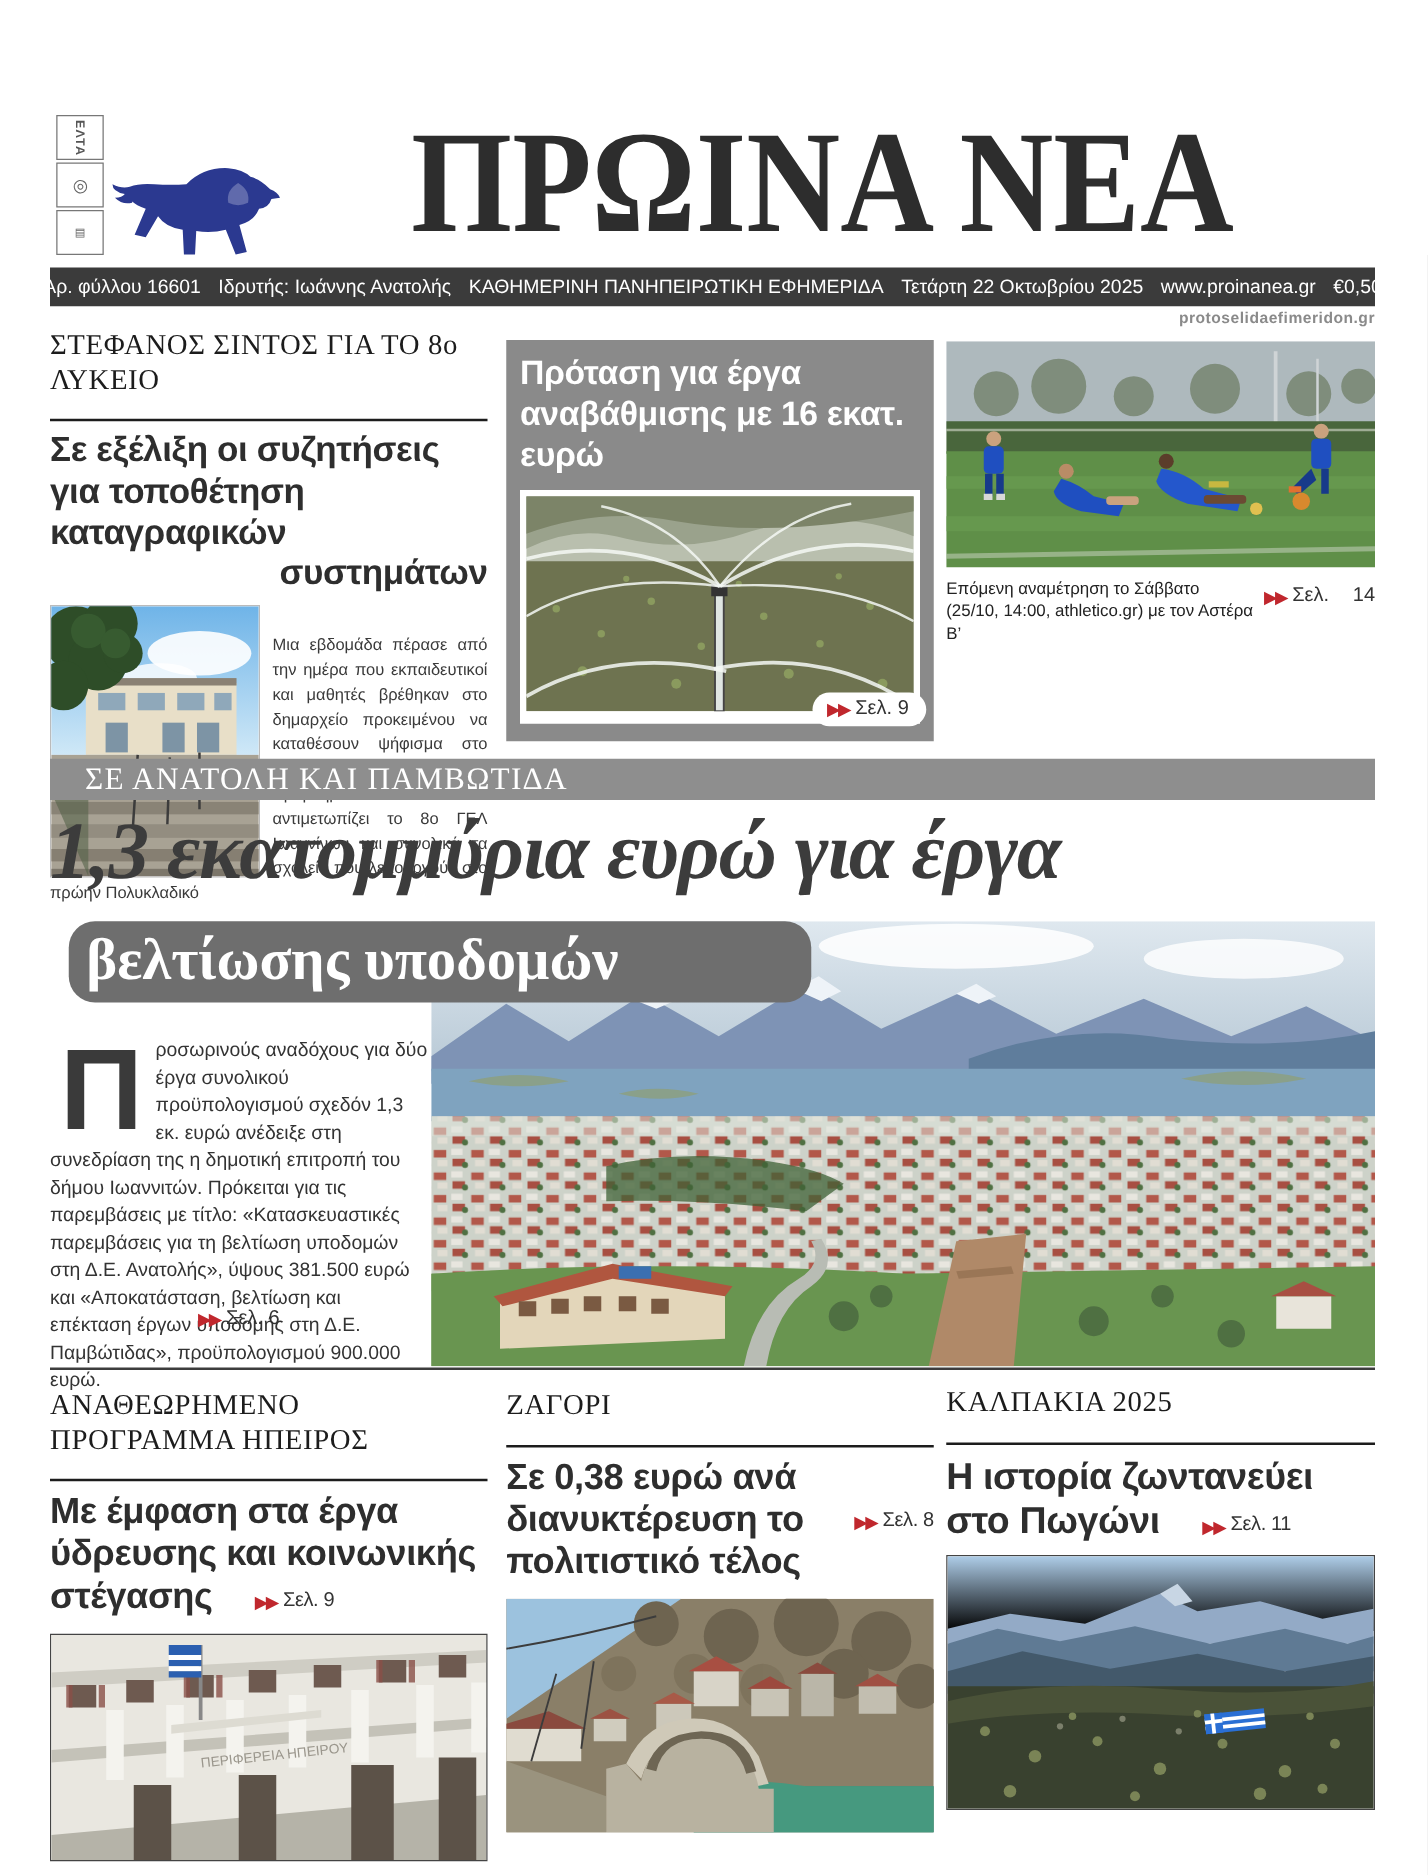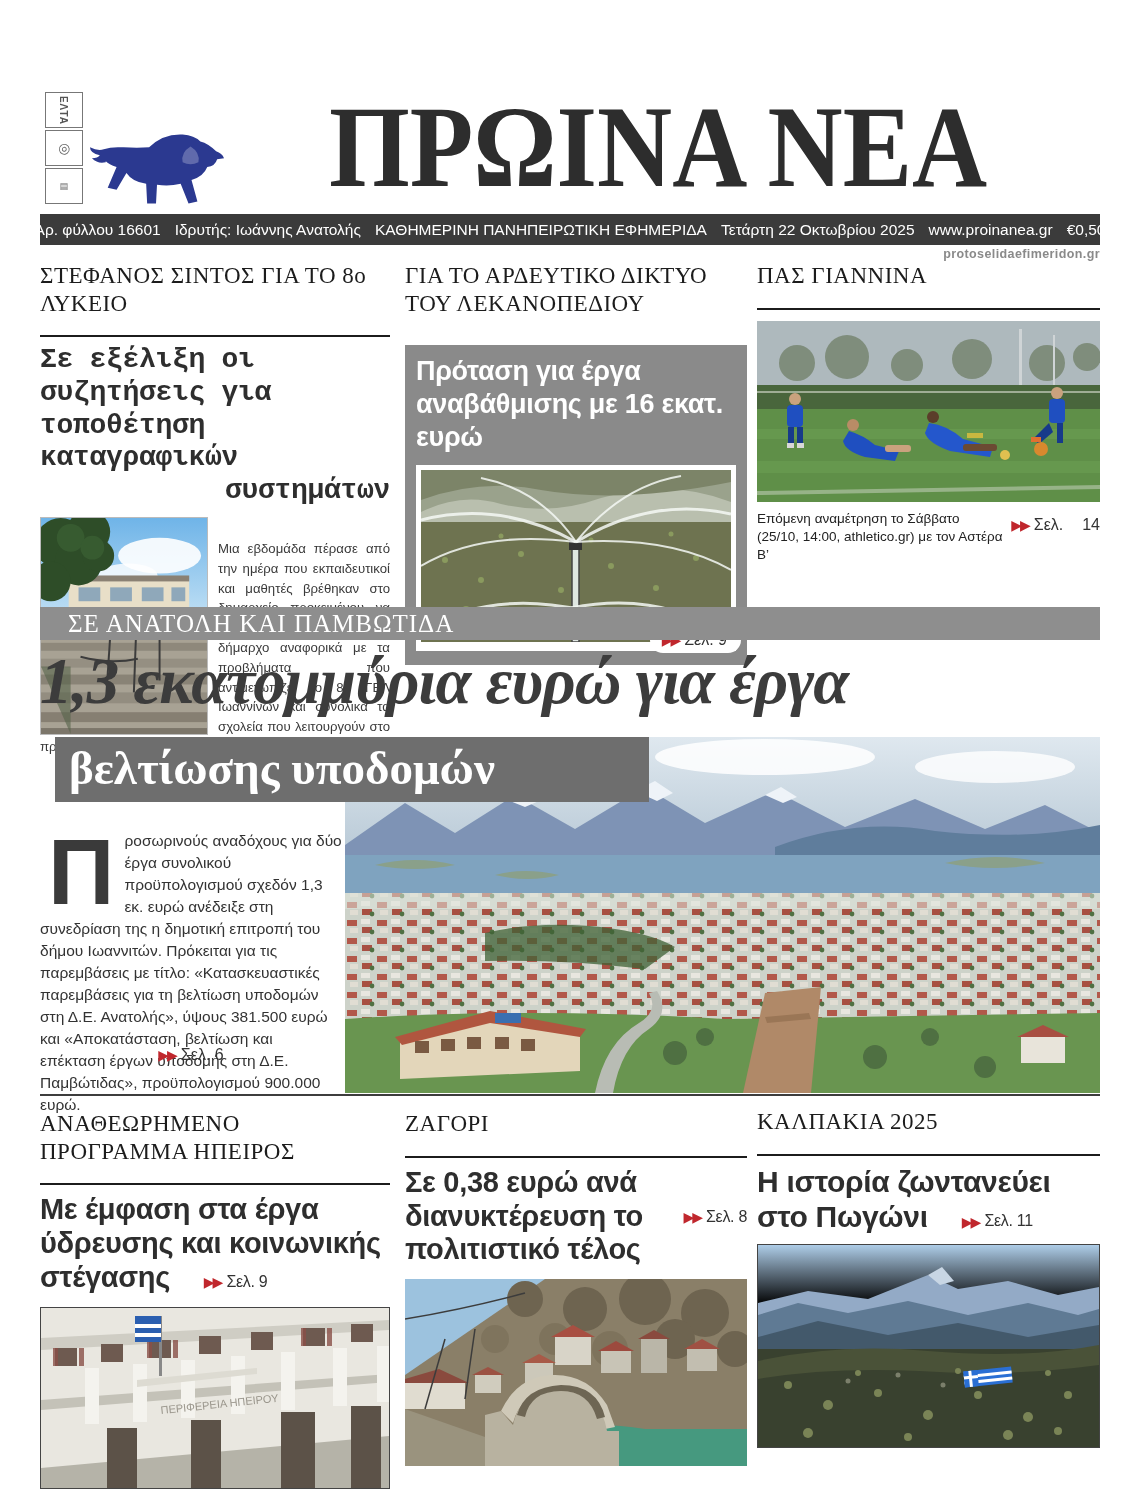--- a/index.html
+++ b/index.html
@@ -40,21 +40,21 @@
   .headline { font-weight:700; color:#2e2e2e; letter-spacing:-0.3px; line-height:1.17; }
   .pageref { display:inline-flex; align-items:center; gap:5px; font-size:16px; color:#333; white-space:nowrap; }
   .arrows { color:#c0272d; font-size:14px; letter-spacing:-2px; line-height:1; }
   .photoframe svg { display:block; }
 
   
   .col-a { position:absolute; left:40px;  top:262px; width:350px; }
   .col-b { position:absolute; left:405px; top:262px; width:342px; }
   .col-c { position:absolute; left:757px; top:262px; width:343px; }
 
-  .col-a .headline { font-size:28px; margin-top:7px;font-family:Liberation Mono, monospace; }
+  .col-a .headline { font-size:28px; margin-top:7px; }
   .col-a .headline .tail { display:block; text-align:right; }
   .col-a .media { margin-top:9px; overflow:hidden; }
   .col-a .photo { float:left; width:168px; height:218px; margin-right:10px; border:1px solid #bbb; }
   .col-a .body { font-size:13.2px; line-height:1.5; color:#3a3a3a; text-align:justify; padding-top:22px;}
   .col-a .refline { text-align:right; margin-top:14px; }
 
   .graybox { margin-top:10px; background:#8a8a8a; padding:10px 11px 14px 11px; }
   .graybox .headline { color:#fff; font-size:27px; line-height:1.22; }
   .gb-photo { position:relative; margin-top:11px; background:#fff; padding:5px; }
   .gb-photo svg { width:100%; height:172px; }
@@ -75,21 +75,21 @@
   }
   .bighead {
     position:absolute; left:40px; top:644px; width:1062px;
     font-family:"Liberation Serif", serif; font-style:italic; font-weight:900;
     font-size:65px; color:#3c3c3c; letter-spacing:-1px; white-space:nowrap;
   }
   .mainphoto { position:absolute; left:345px; top:737px; width:755px; height:356px; }
   .graybox2 {
     position:absolute; left:55px; top:737px; width:594px; height:65px;
     background:#6e6e6e; color:#fff; font-family:"Liberation Serif", serif;
-    font-weight:700; font-size:47px; line-height:62px; padding-left:14px; white-space:nowrap;
+    font-weight:700; font-size:47px; line-height:62px; padding-left:14px; white-space:nowrap;border-radius:21px;
   }
   .mainbody { position:absolute; left:40px; top:830px; width:302px; font-size:15.5px; line-height:1.42; color:#333; }
   .dropcap {
     float:left; font-size:92px; line-height:76px; font-weight:700;
     color:#3a3a3a; margin:4px 10px 0 8px; font-family:"Liberation Sans", sans-serif;
   }
   .mainref { position:absolute; left:40px; top:1046px; width:302px; text-align:center; }
   .hr-full { position:absolute; left:40px; top:1094px; width:1060px; border-top:2px solid #3d3d3d; }
 
   
@@ -198,21 +198,20 @@
       <div class="refline">
         <span class="pageref">
           <span class="arrows">▶▶</span>
           <span>Σελ. 6</span>
         </span>
       </div>
     </div>
   </div>
 
   <div class="col-b">
-    <div class="kicker">ΓΙΑ ΤΟ ΑΡΔΕΥΤΙΚΟ ΔΙΚΤΥΟ ΤΟΥ ΛΕΚΑΝΟΠΕΔΙΟΥ</div>
     <div class="graybox">
       <div class="headline">Πρόταση για έργα αναβάθμισης με 16 εκατ. ευρώ</div>
       <div class="gb-photo">
         <svg viewBox="0 0 310 172" preserveAspectRatio="none">
           <rect width="310" height="172" fill="#b9bfae"></rect>
           <path d="M0 42 q40 -20 80 -8 q50 12 100 -6 q70 -20 130 4 l0 -32 -310 0z" fill="#9aa28c"></path>
           <path d="M0 30 q60 -22 120 -10 q80 14 190 -8 l0 -12 -310 0z" fill="#7c8468"></path>
           <rect x="0" y="52" width="310" height="120" fill="#6e7350"></rect>
           <g fill="#8a9a5e">
               <circle cx="24" cy="90" r="3"></circle>
@@ -247,21 +246,20 @@
           <span class="pageref">
             <span class="arrows">▶▶</span>
             <span>Σελ. 9</span>
           </span>
         </div>
       </div>
     </div>
   </div>
 
   <div class="col-c">
-    <div class="kicker rule">ΠΑΣ ΓΙΑΝΝΙΝΑ</div>
     <div class="photo photoframe">
       <svg viewBox="0 0 343 181" width="343" height="181" preserveAspectRatio="none">
         <rect width="343" height="70" fill="#aeb9bd"></rect>
         <g fill="#7f8d7c">
             <circle cx="40" cy="42" r="18"></circle>
             <circle cx="90" cy="36" r="22"></circle>
             <circle cx="150" cy="44" r="16"></circle>
             <circle cx="215" cy="38" r="20"></circle>
             <circle cx="290" cy="42" r="18"></circle>
             <circle cx="330" cy="36" r="14"></circle>

